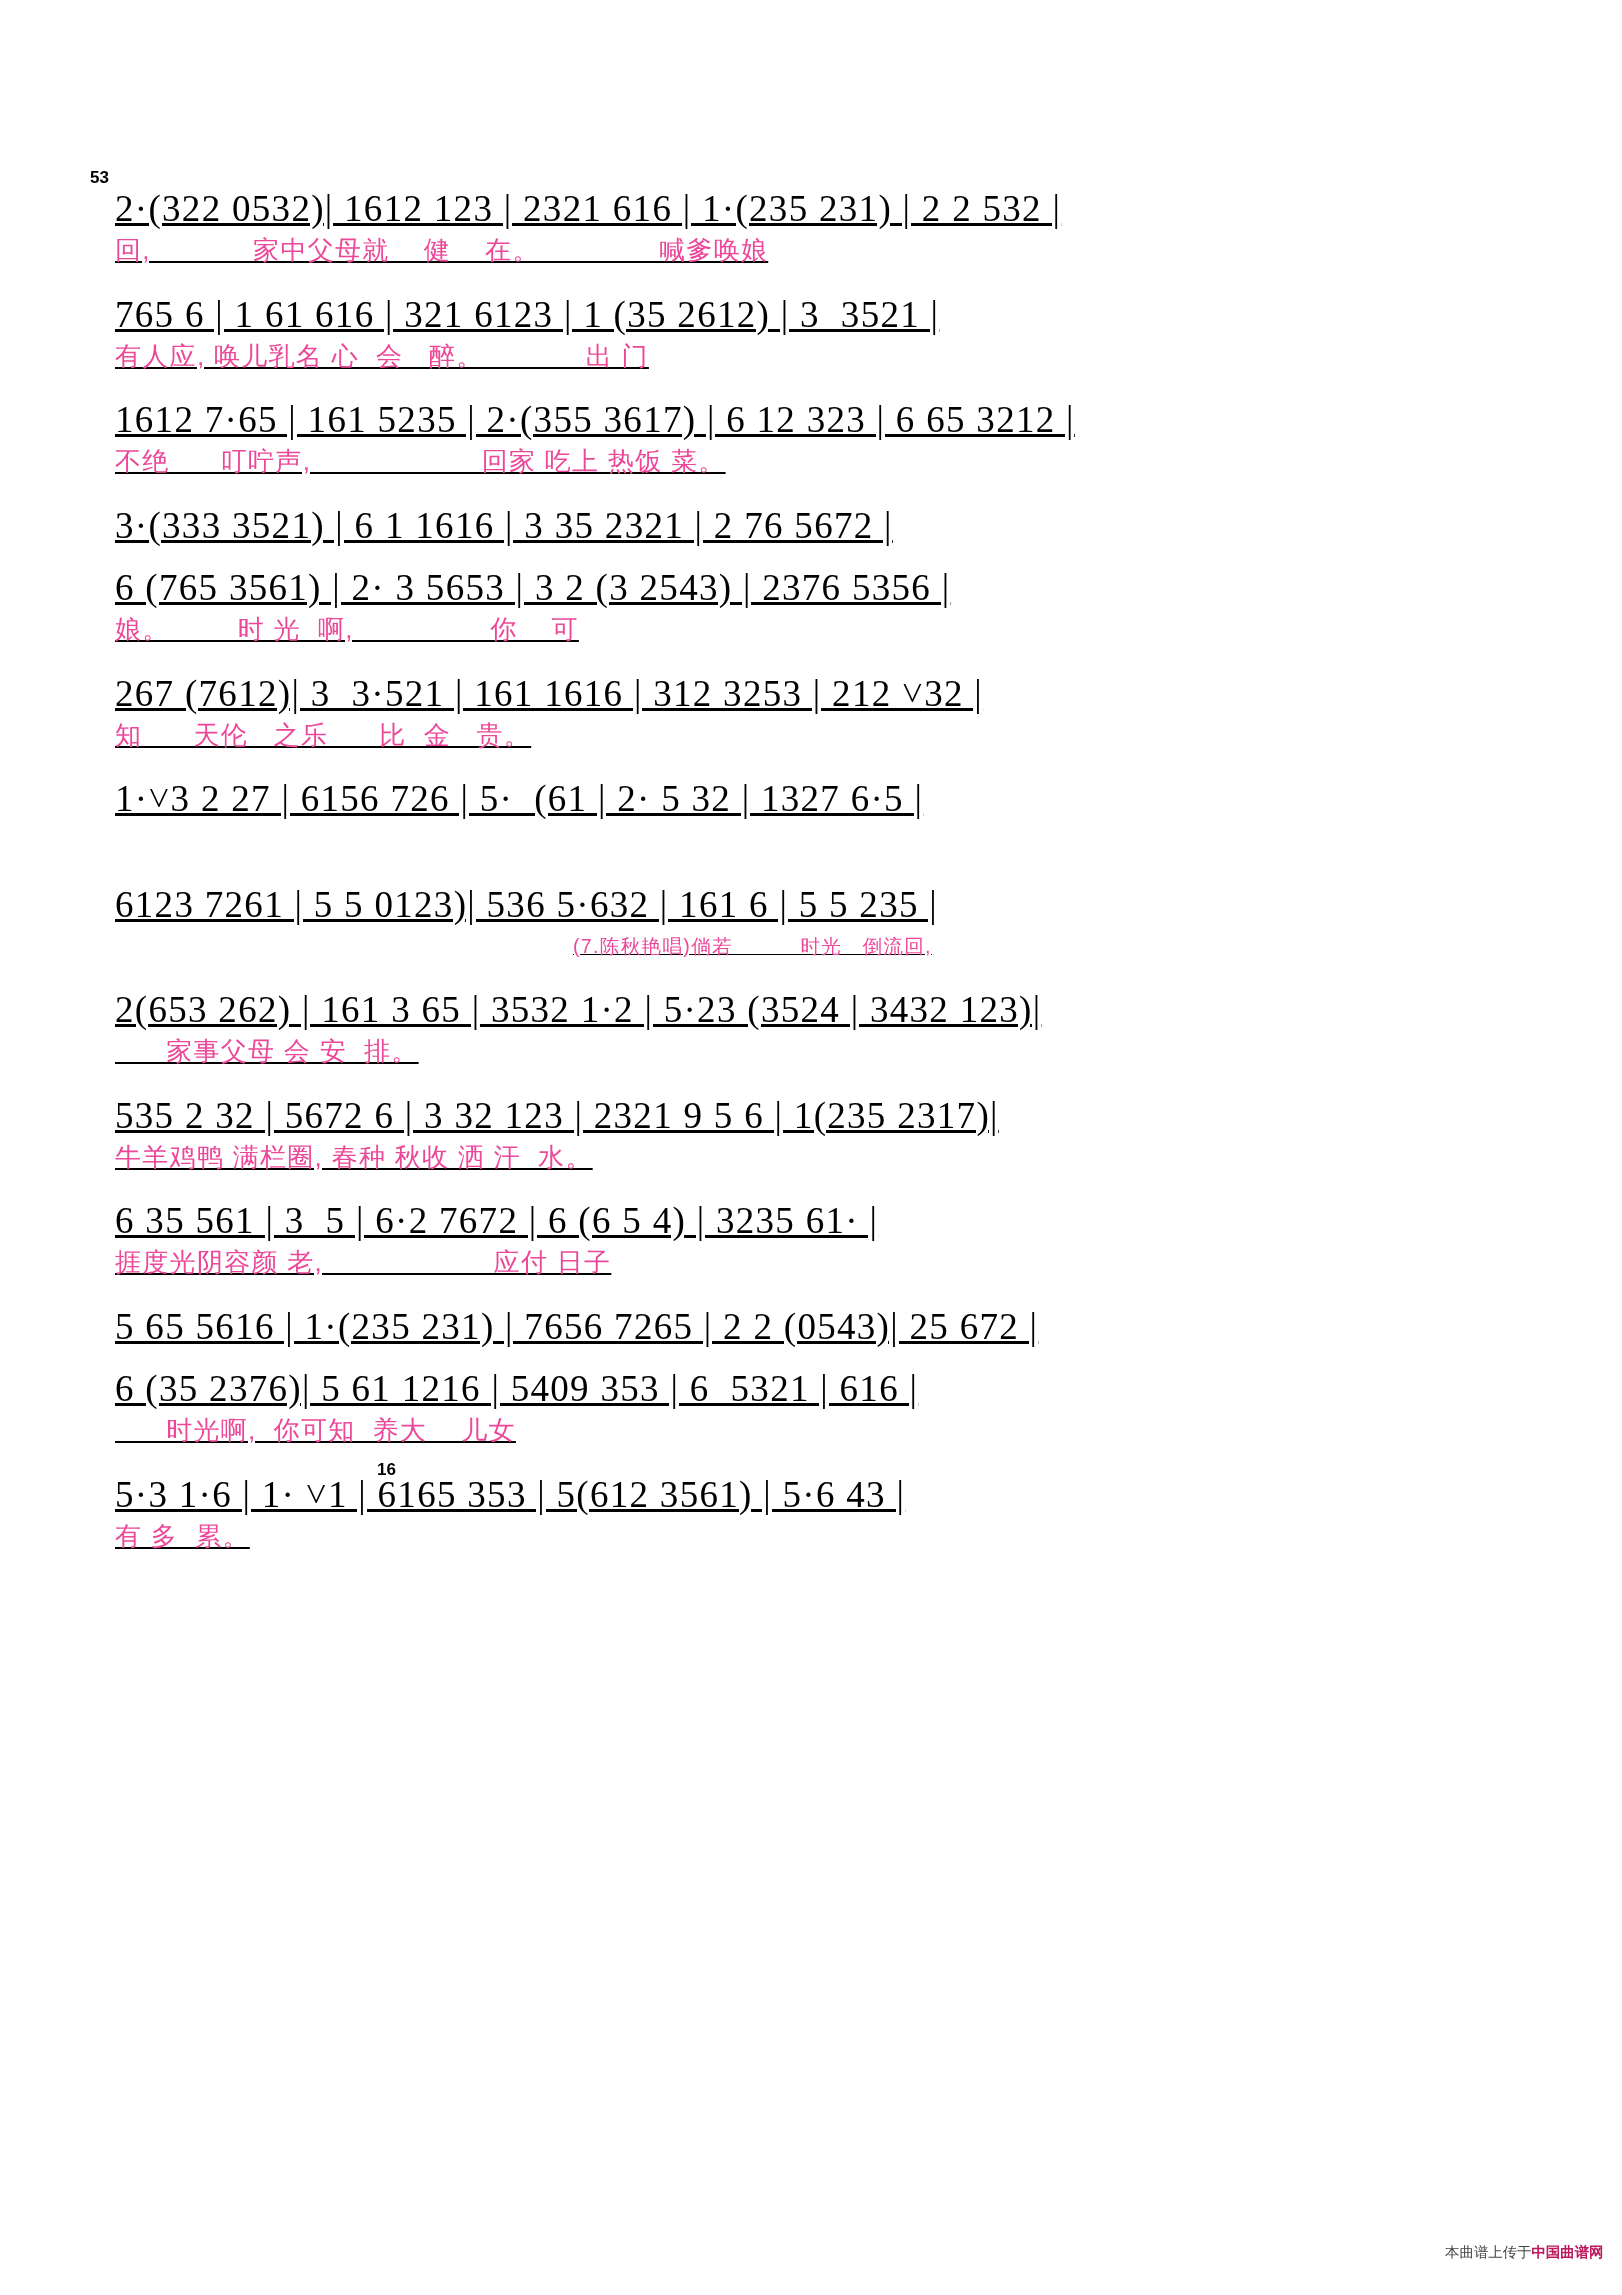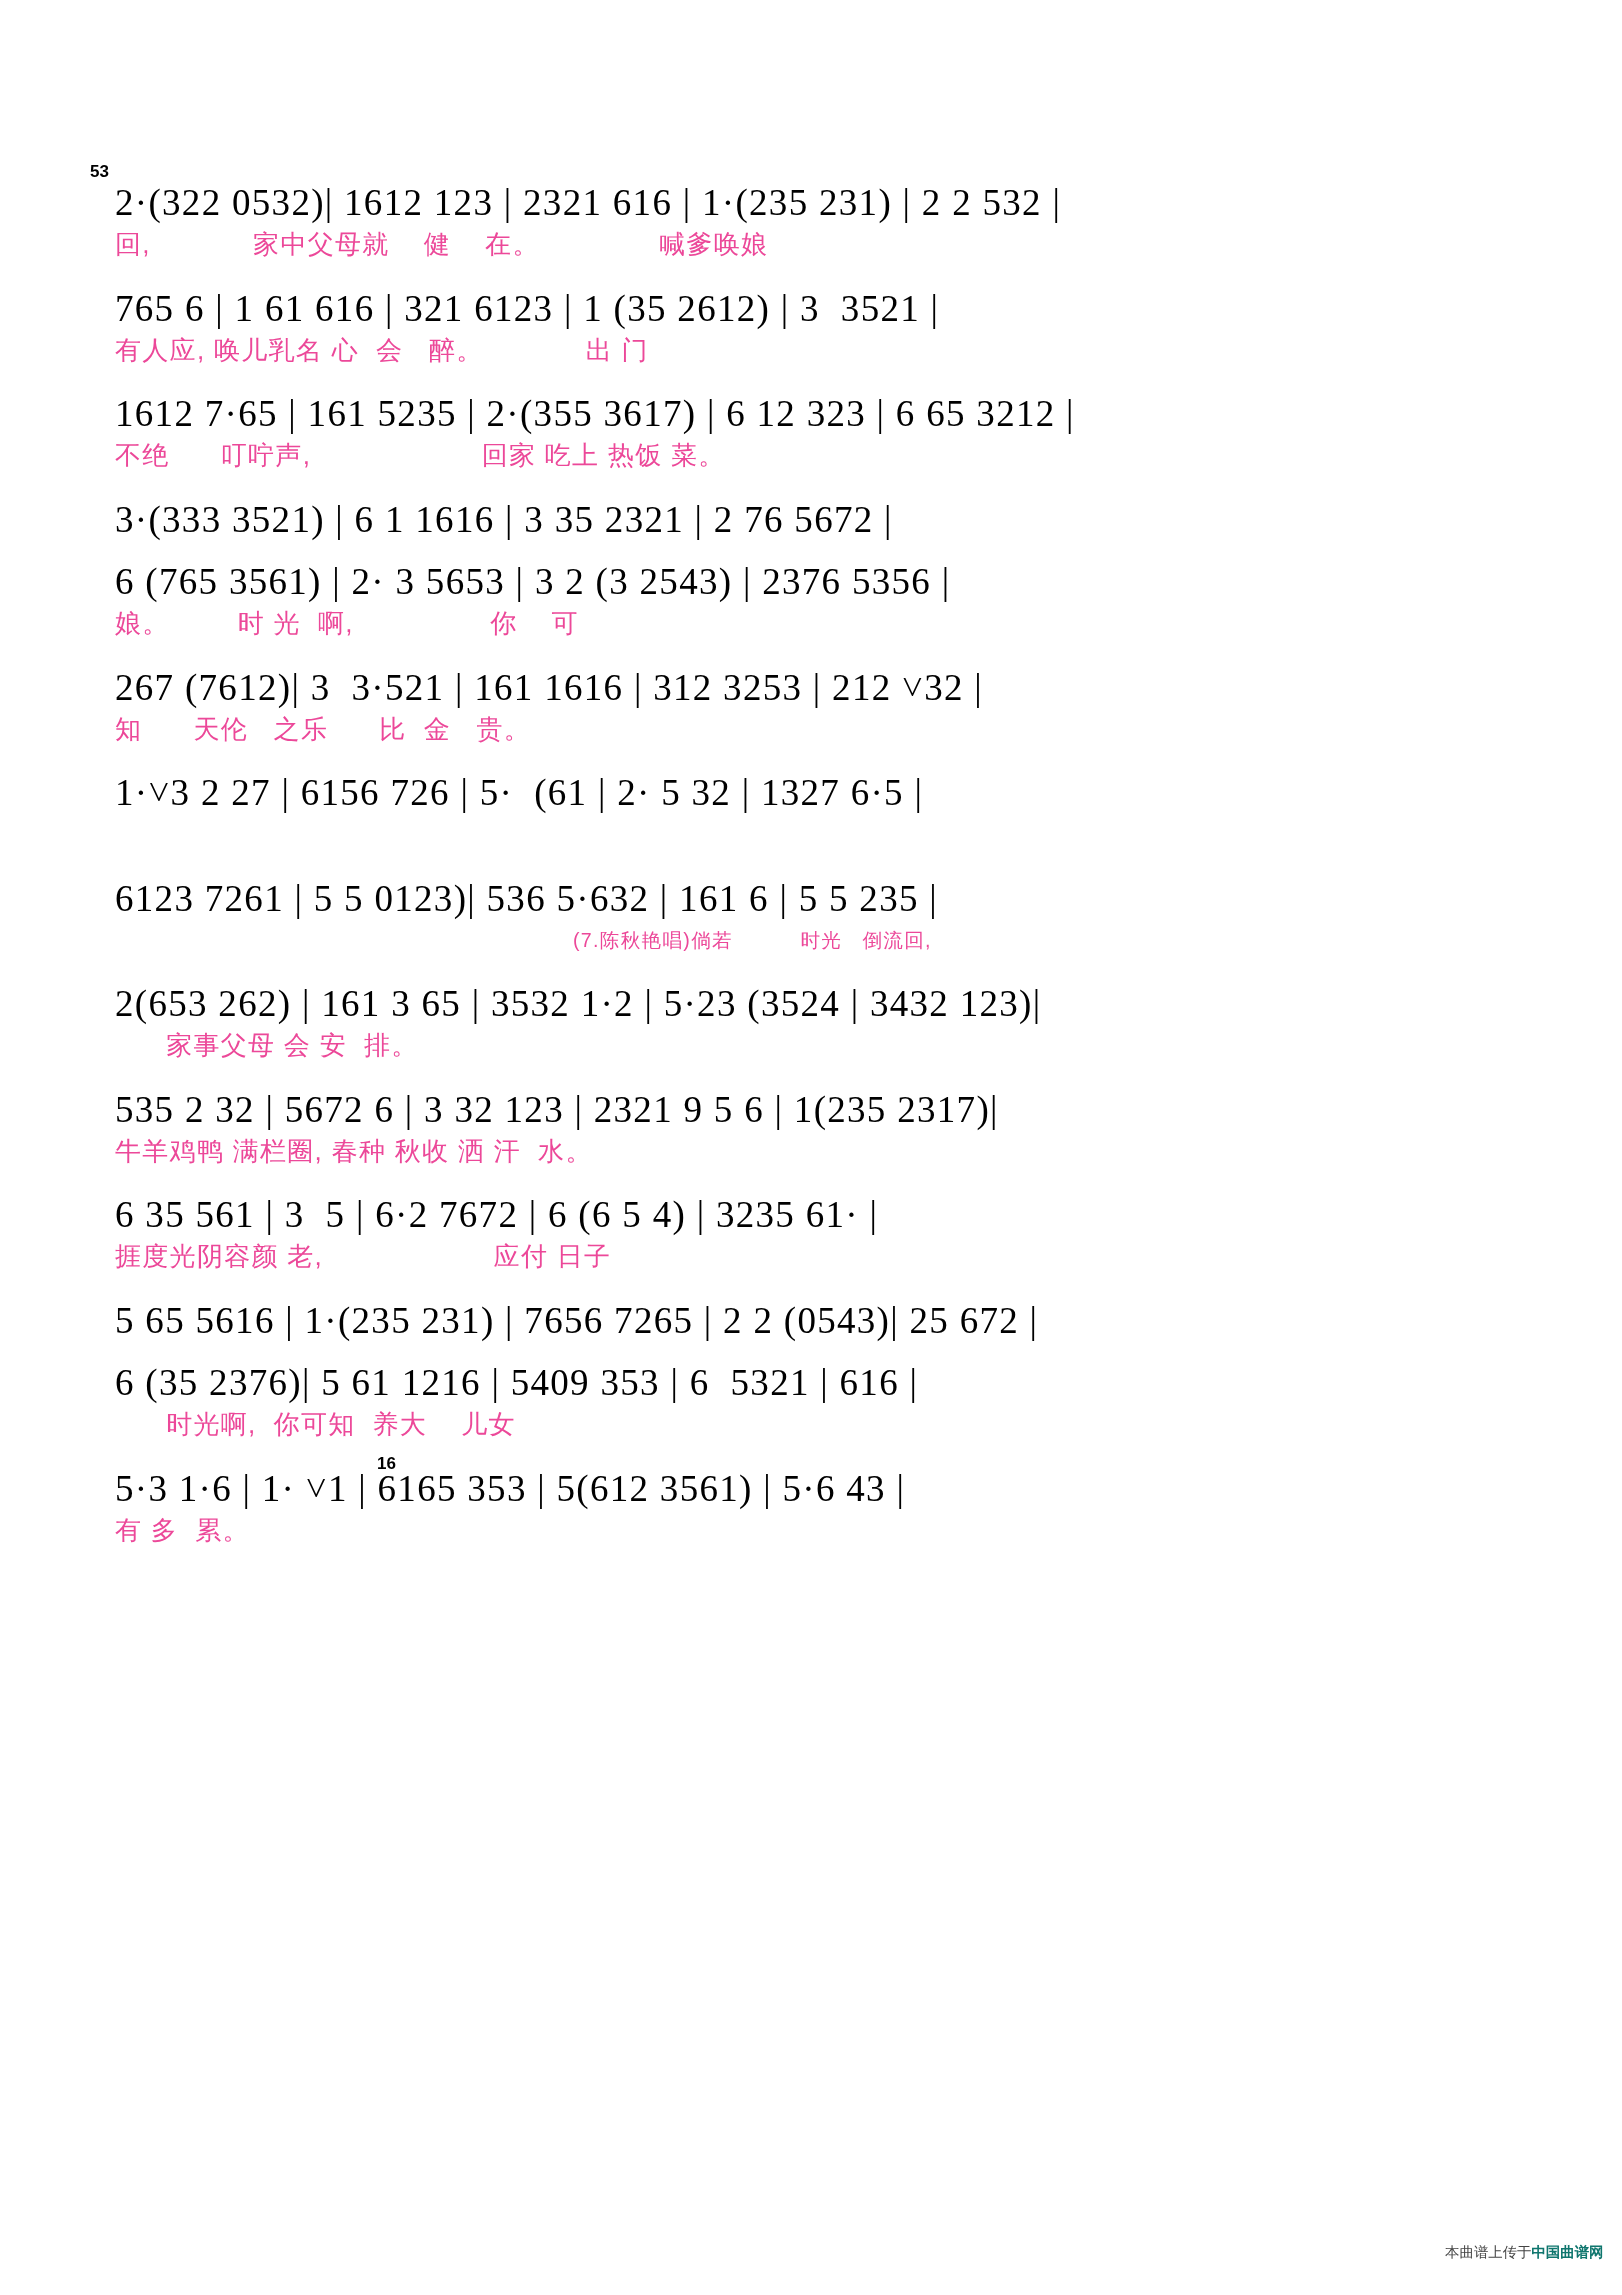--- a/index.html
+++ b/index.html
@@ -17,22 +17,23 @@
   }
   .page {
     position: absolute;
     left: 0; top: 0;
     width: 1623px;
     height: 2295px;
   }
   .score {
     position: absolute;
     left: 115px;
-    top: 167px;
+    top: 173px;
     width: 1407px;
+    text-decoration: underline;
   }
   .system {
     position: relative;
     margin-bottom: 6.5px;
   }
   .notes-row {
     display: flex;
     align-items: flex-end;
     font-family: "Liberation Serif", serif;
     font-size: 37px;
@@ -61,21 +62,21 @@
   .footer-note {
     position: absolute;
     right: 19.6px;
     bottom: 17px;
     font-family: "Liberation Sans", sans-serif;
     font-size: 14.4px;
     color: #444;
     white-space: pre;
   }
   .footer-note .brand {
-    color: #0f766e;
+    color: #be185d;
     font-weight: bold;
   }
   .small-annot {
     font-family: "Liberation Sans", sans-serif;
     font-size: 15.7px;
   }
 </style>
 </head>
 <body>
 

